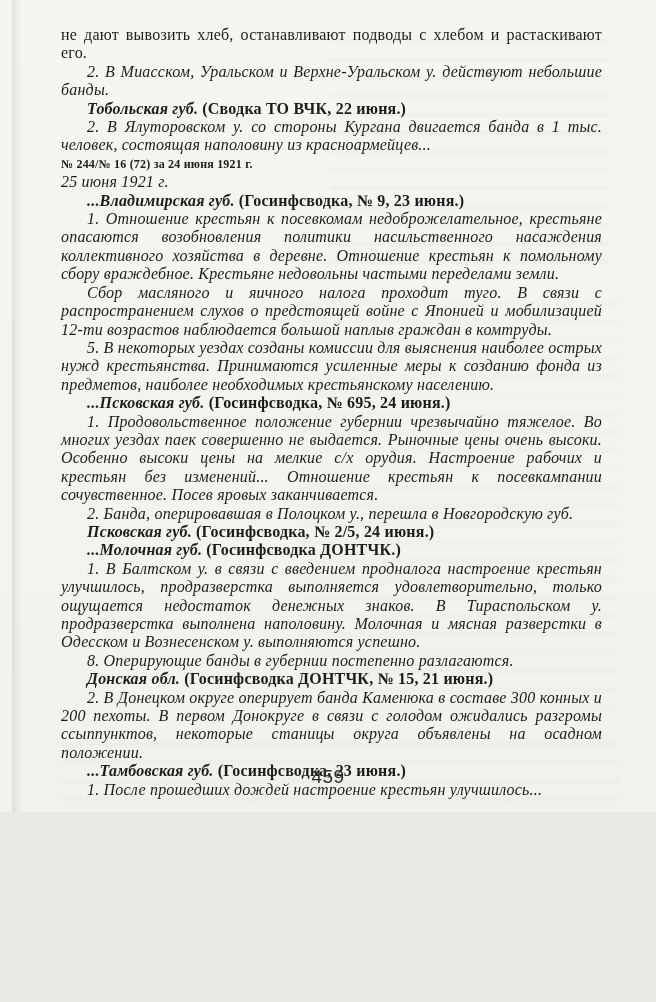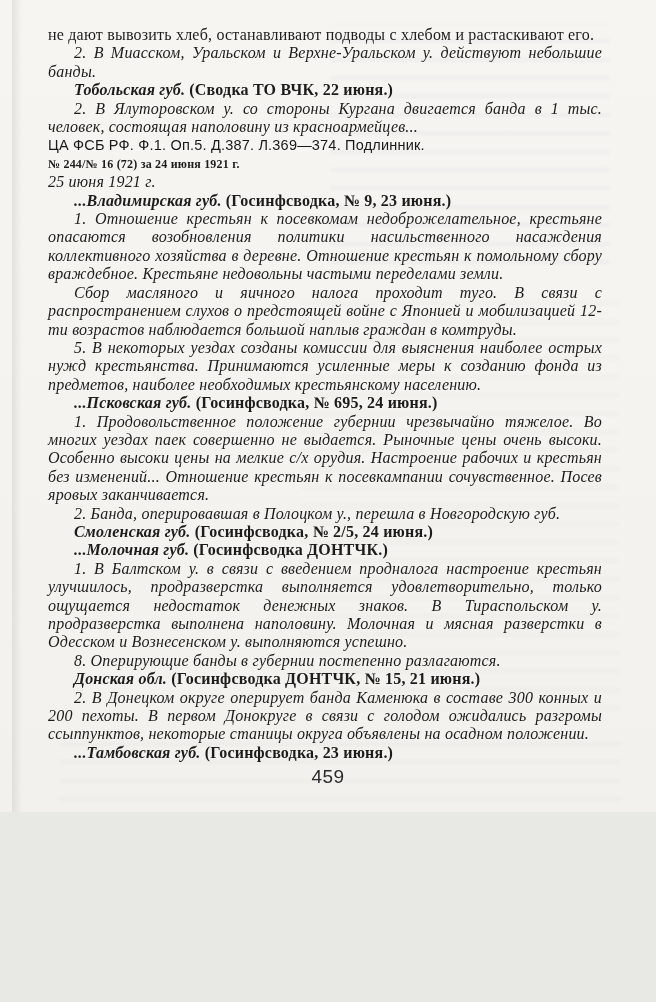--- a/index.html
+++ b/index.html
@@ -5,21 +5,21 @@
   html, body { margin: 0; padding: 0; }
   body { background: #e8e8e4; }
 
   .page {
     position: relative;
     width: 656px;
     height: 812px;
     margin: 0;
     background: linear-gradient(180deg, #f6f5f2 0%, #f4f3f0 55%, #f2f1ed 100%);
     box-sizing: border-box;
-    padding: 26px 54px 0 48px;
+    padding: 26px 54px 0 61px;
     font-family: "Liberation Serif", "DejaVu Serif", serif;
     font-size: 16px;
     line-height: 18.4px;
     color: #1e1c1a;
     overflow: hidden;
   }
 
   .page p {
     margin: 0;
     text-align: justify;
@@ -99,39 +99,39 @@
   <div class="edge-shadow"></div>
   <div class="ghost ghost-a"></div>
   <div class="ghost ghost-b"></div>
   <div class="ghost ghost-c"></div>
 
   <p>не дают вывозить хлеб, останавливают подводы с хлебом и растаскивают его.</p>
   <p class="ind">2. В Миасском, Уральском и Верхне-Уральском у. действуют небольшие банды.</p>
   <p class="entry"><span class="lead">Тобольская губ.</span><span> (Сводка ТО ВЧК, 22 июня.)</span></p>
   <p class="ind">2. В Ялуторовском у. со стороны Кургана двигается банда в 1 тыс. человек, состоящая наполовину из красноармейцев...</p>
 
-  <p class="archive">ЦА ФСБ РФ. Ф.1. Оп.5. Д.387. Л.369—374. Подлинник.</p>
 
   <p class="doc-heading">№ 244/№ 16 (72) за 24 июня 1921 г.</p>
   <p class="date-line">25 июня 1921 г.</p>
 
   <p class="entry after-date"><span class="lead">...Владимирская губ.</span><span> (Госинфсводка, № 9, 23 июня.)</span></p>
   <p class="ind">1. Отношение крестьян к посевкомам недоброжелательное, крестьяне опасаются возобновления политики насильственного насаждения коллективного хозяйства в деревне. Отношение крестьян к помольному сбору враждебное. Крестьяне недовольны частыми переделами земли.</p>
   <p class="ind">Сбор масляного и яичного налога проходит туго. В связи с распространением слухов о предстоящей войне с Японией и мобилизацией 12-ти возрастов наблюдается большой наплыв граждан в комтруды.</p>
   <p class="ind">5. В некоторых уездах созданы комиссии для выяснения наиболее острых нужд крестьянства. Принимаются усиленные меры к созданию фонда из предметов, наиболее необходимых крестьянскому населению.</p>
 
   <p class="entry"><span class="lead">...Псковская губ.</span><span> (Госинфсводка, № 695, 24 июня.)</span></p>
   <p class="ind">1. Продовольственное положение губернии чрезвычайно тяжелое. Во многих уездах паек совершенно не выдается. Рыночные цены очень высоки. Особенно высоки цены на мелкие с/х орудия. Настроение рабочих и крестьян без изменений... Отношение крестьян к посевкампании сочувственное. Посев яровых заканчивается.</p>
   <p class="ind">2. Банда, оперировавшая в Полоцком у., перешла в Новгородскую губ.</p>
 
-  <p class="entry"><span class="lead">Смоленская губ.</span><span> (Госинфсводка, № 2/5, 24 июня.)</span></p>
+  <p class="entry"><span class="lead">Псковская губ.</span><span> (Госинфсводка, № 2/5, 24 июня.)</span></p>
 
   <p class="entry"><span class="lead">...Молочная губ.</span><span> (Госинфсводка ДОНТЧК.)</span></p>
   <p class="ind">1. В Балтском у. в связи с введением продналога настроение крестьян улучшилось, продразверстка выполняется удовлетворительно, только ощущается недостаток денежных знаков. В Тираспольском у. продразверстка выполнена наполовину. Молочная и мясная разверстки в Одесском и Вознесенском у. выполняются успешно.</p>
   <p class="ind">8. Оперирующие банды в губернии постепенно разлагаются.</p>
 
   <p class="entry"><span class="lead">Донская обл.</span><span> (Госинфсводка ДОНТЧК, № 15, 21 июня.)</span></p>
   <p class="ind">2. В Донецком округе оперирует банда Каменюка в составе 300 конных и 200 пехоты. В первом Донокруге в связи с голодом ожидались разгромы ссыппунктов, некоторые станицы округа объявлены на осадном положении.</p>
 
   <p class="entry"><span class="lead">...Тамбовская губ.</span><span> (Госинфсводка, 23 июня.)</span></p>
+  <p class="ind">1. После прошедших дождей настроение крестьян улучшилось...</p>
 
   <div class="pageno">459</div>
 </div>
 
 </body></html>

